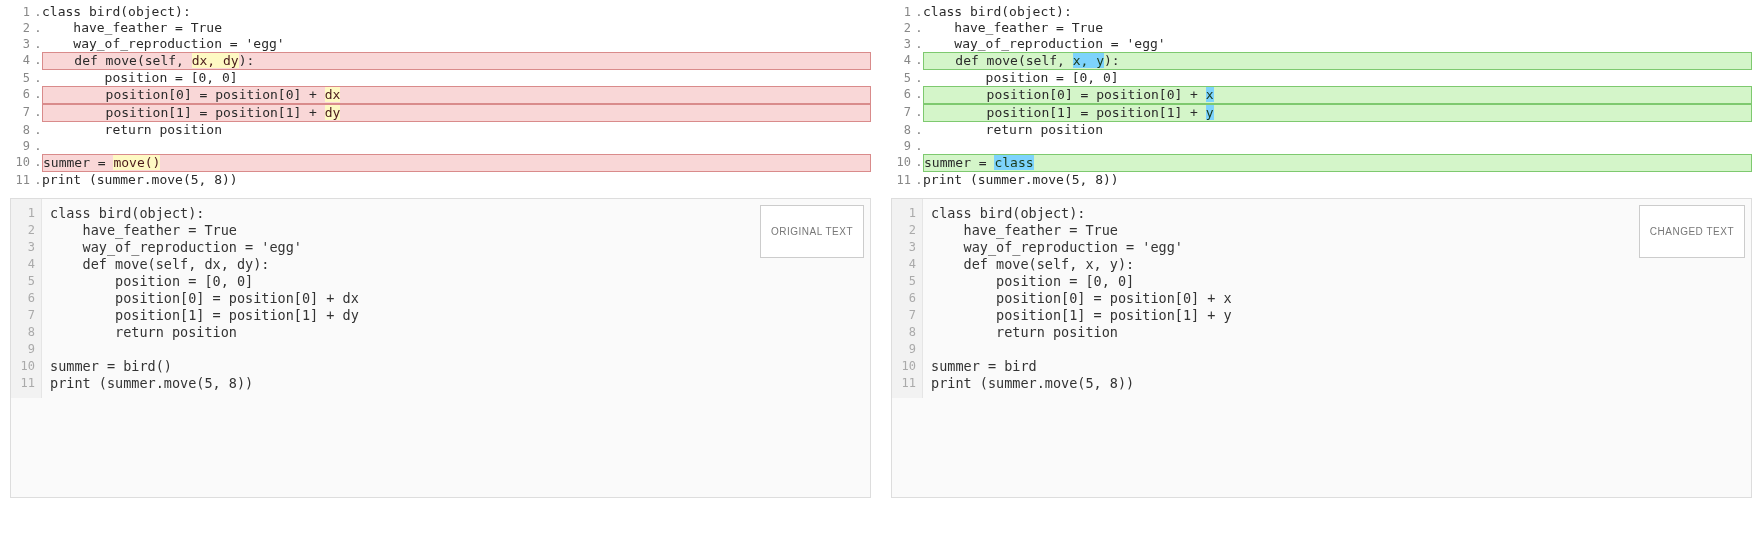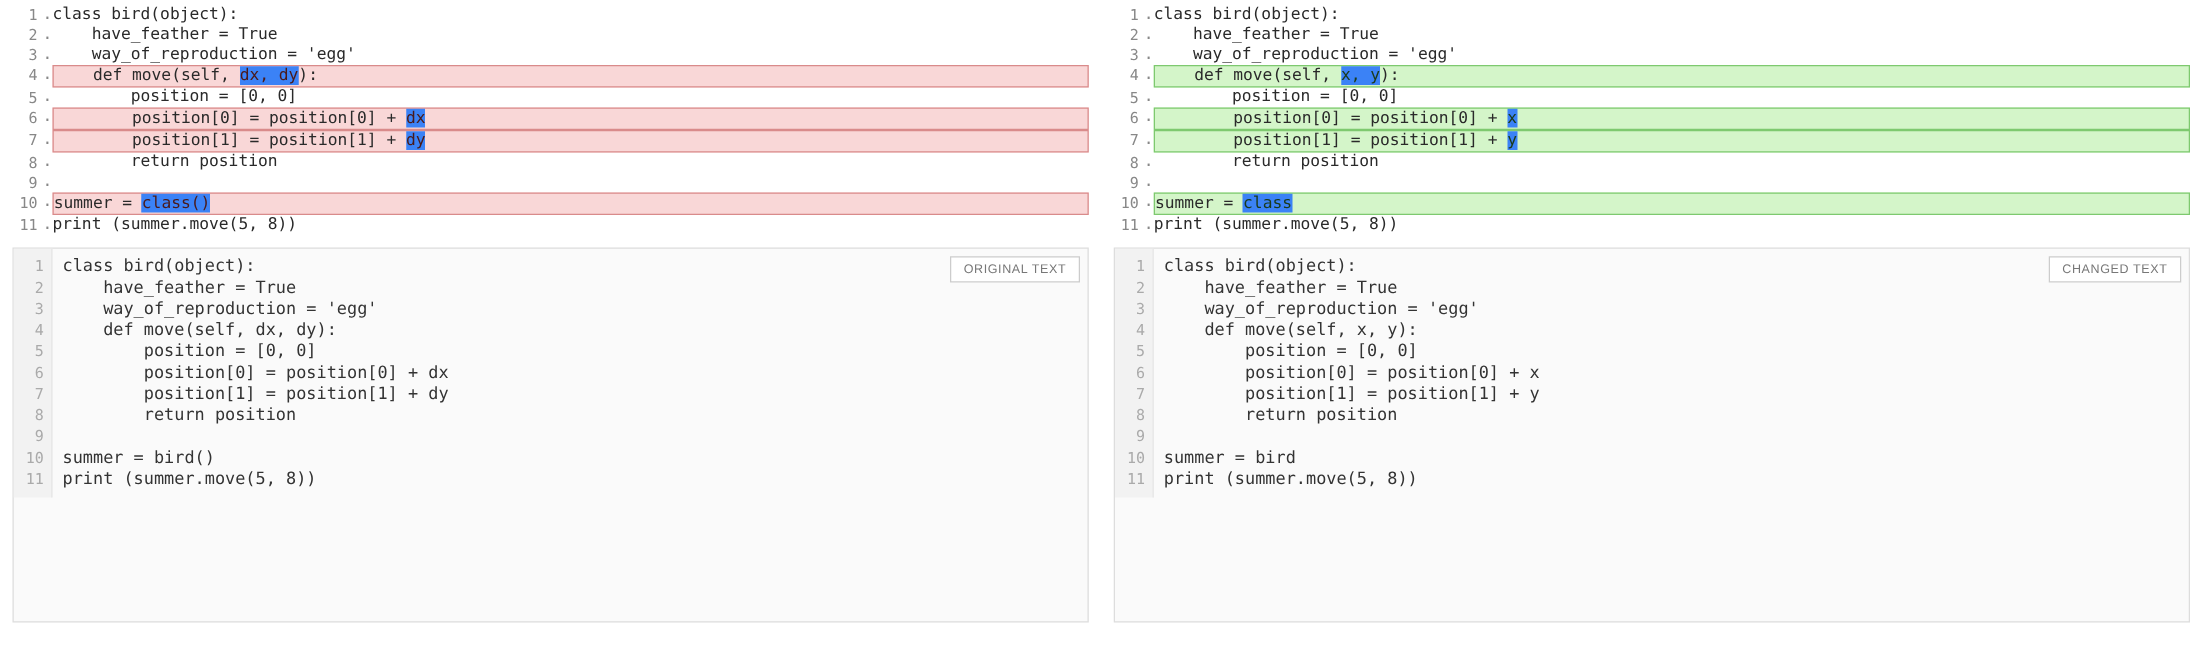--- a/index.html
+++ b/index.html
@@ -6,28 +6,28 @@
 body { font-family:Consolas,Monaco,monospace; font-size:13px; background:#fff; color:#333; width:1762px; }
 .container { display:flex; }
 .half { width:50%; padding:4px 10px 10px 10px; }
 .diff-pane { padding-bottom:8px; }
 .diff-line { display:flex; align-items:stretch; line-height:16px; }
 .ln { width:24px; text-align:right; padding-right:4px; color:#888; font-size:12px; flex-shrink:0; }
 .dot { width:8px; color:#888; flex-shrink:0; }
 .code { flex:1; white-space:pre; font-family:Consolas,Monaco,monospace; font-size:13px; color:#2a2a2a; }
 .hl-del { background:#f9d7d7; border:1px solid #d98b8b; }
 .hl-add { background:#d4f5c9; border:1px solid #7ec96f; }
-.word-del { background:#3b82f6; color:#4a1a1a; }
-.word-add { background:#3b82f6; color:#1a3a1a; }
+.word-del { background:#fef9c3; color:#4a1a1a; }
+.word-add { background:#7dd3fc; color:#1a3a1a; }
 .plain-box { position:relative; border:1px solid #ddd; background:#fafafa; min-height:300px; margin-top:2px; }
 .plain-content { display:flex; }
 .gutter { background:#f2f2f2; border-right:1px solid #e5e5e5; padding:6px 0; }
 .gln { width:30px; text-align:right; padding-right:6px; color:#aaa; font-size:12px; line-height:17px; }
 .plain-code { padding:6px 8px; white-space:pre; font-family:Consolas,Monaco,monospace; font-size:13.5px; line-height:17px; color:#333; }
-.badge { position:absolute; top:6px; right:6px; border:1px solid #ccc; background:#fff; color:#777; font-family:Arial,sans-serif; font-size:10px; letter-spacing:.5px; padding:4px 10px; cursor:pointer; }
+.badge { position:absolute; top:6px; right:6px; border:1px solid #ccc; background:#fff; color:#777; font-family:Arial,sans-serif; font-size:10px; letter-spacing:.5px; padding:20px 10px; cursor:pointer; }
 </style>
 </head>
 <body>
 
 <div class="container">
   <div class="half">
     <div class="diff-pane" id="diff-left">
         <div class="diff-line">
           <div class="ln">1</div>
           <div class="dot">.</div>
@@ -69,21 +69,21 @@
           <div class="code "><span>        return position</span></div>
         </div>
         <div class="diff-line">
           <div class="ln">9</div>
           <div class="dot">.</div>
           <div class="code "><span></span></div>
         </div>
         <div class="diff-line">
           <div class="ln">10</div>
           <div class="dot">.</div>
-          <div class="code hl-del"><span>summer = </span><span class="word-del">class()</span></div>
+          <div class="code hl-del"><span>summer = </span><span class="word-del">move()</span></div>
         </div>
         <div class="diff-line">
           <div class="ln">11</div>
           <div class="dot">.</div>
           <div class="code "><span>print (summer.move(5, 8))</span></div>
         </div>
       </div>
     <div class="plain-box">
       <div class="badge">ORIGINAL TEXT</div>
       <div class="plain-content">

